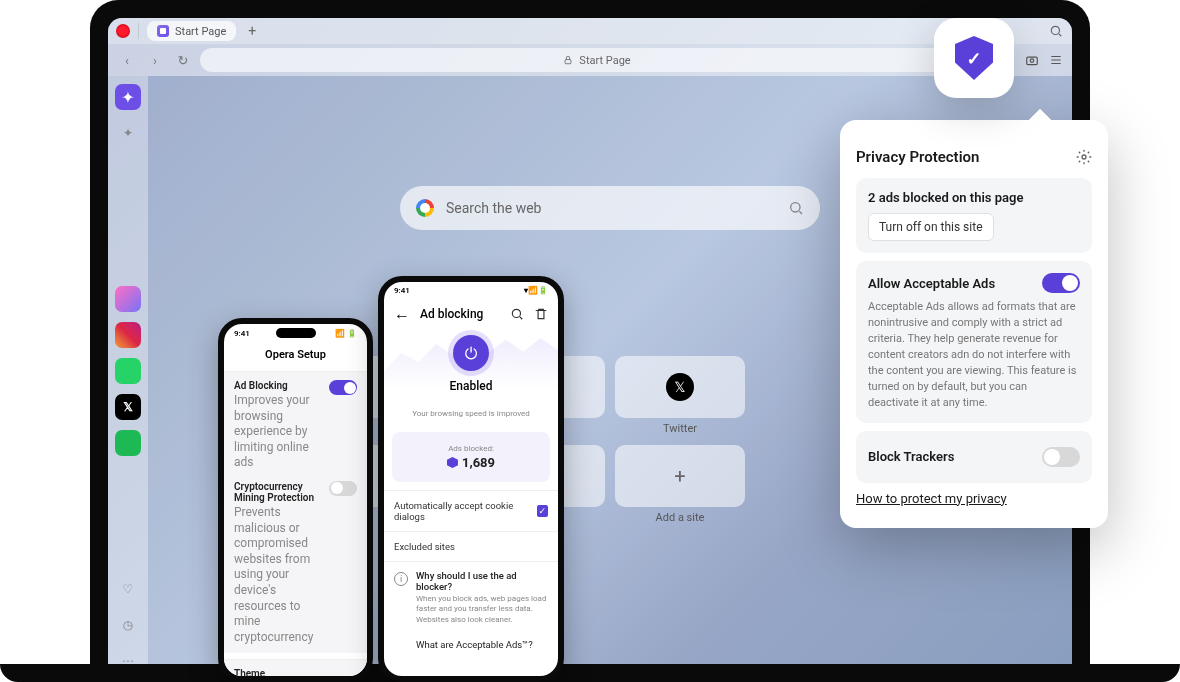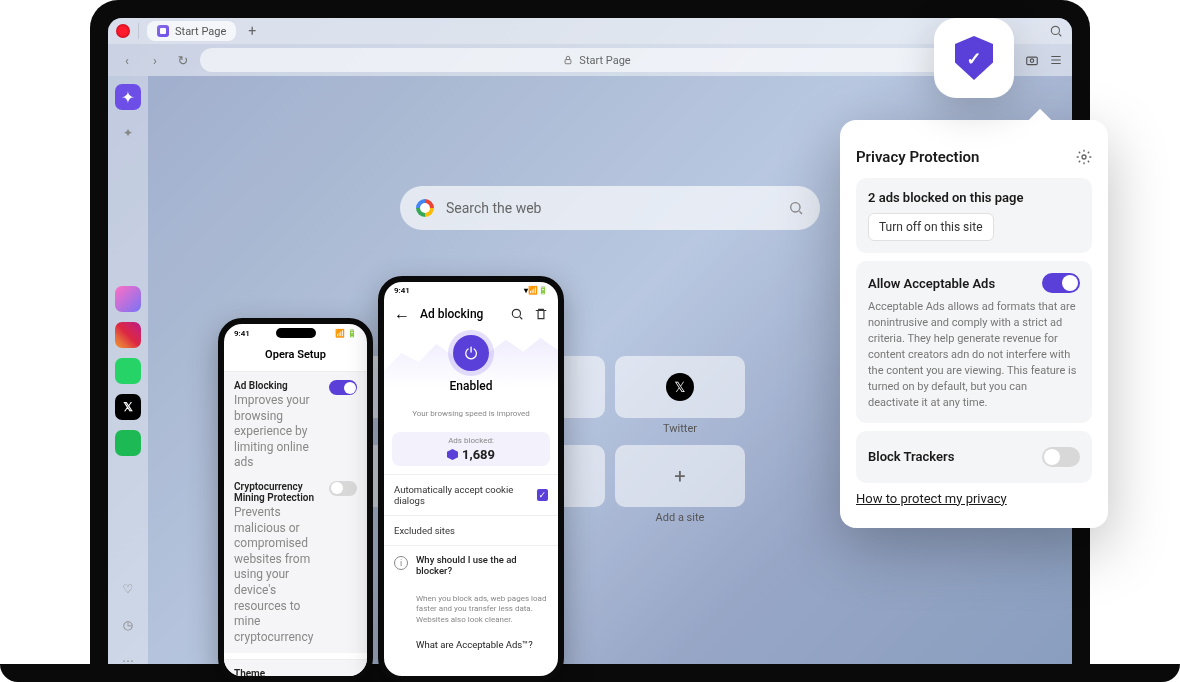--- a/index.html
+++ b/index.html
@@ -86,30 +86,30 @@
 .android{position:absolute;left:378px;top:276px;width:186px;height:406px;background:#fff;border:6px solid #0a0a0a;border-radius:24px;z-index:6;box-shadow:0 10px 30px rgba(0,0,0,0.3);overflow:hidden}
 .and-status{height:16px;display:flex;justify-content:space-between;align-items:center;padding:0 10px;font-size:8px;font-weight:600}
 .and-head{display:flex;align-items:center;justify-content:space-between;padding:6px 10px}
 .and-title{font-size:12px;font-weight:500;flex:1;margin-left:10px}
 .power-wrap{text-align:center;padding:6px 4px;position:relative}
 .power-bg{position:absolute;inset:0 0 auto 0;height:60px;background:linear-gradient(180deg,rgba(109,79,232,0.12),transparent);
   clip-path:polygon(0 70%,10% 40%,20% 55%,30% 25%,40% 45%,50% 20%,60% 40%,70% 18%,80% 38%,90% 15%,100% 35%,100% 100%,0 100%)}
 .power-btn{width:36px;height:36px;border-radius:50%;background:#5b3fd9;margin:0 auto;display:flex;align-items:center;justify-content:center;color:#fff;font-size:16px;box-shadow:0 0 0 5px rgba(109,79,232,0.18);position:relative}
 .enabled{font-size:12px;font-weight:500;margin-top:8px}
 .sub{font-size:8px;color:#888;margin-top:16px}
-.blocked-card{background:#f3f1fb;border-radius:8px;margin:8px;padding:4px;text-align:center}
+.blocked-card{background:#f3f1fb;border-radius:8px;margin:8px;padding:12px;text-align:center}
 .blocked-label{font-size:8px;color:#888}
 .blocked-num{font-size:13px;font-weight:700;color:#222;display:flex;align-items:center;justify-content:center;gap:4px;margin-top:2px}
 .hex{width:11px;height:11px;background:#5b3fd9;clip-path:polygon(50% 0,100% 25%,100% 75%,50% 100%,0 75%,0 25%)}
 .and-row{display:flex;justify-content:space-between;align-items:center;padding:9px 10px;border-top:1px solid #eee;font-size:9.5px;color:#333}
 .check{width:12px;height:12px;background:#5b3fd9;border-radius:2px;display:flex;align-items:center;justify-content:center;color:#fff;font-size:9px}
 .info-row{display:flex;gap:8px;padding:8px 10px;border-top:1px solid #eee}
 .info-icon{width:14px;height:14px;border:1.5px solid #888;border-radius:50%;flex-shrink:0;display:flex;align-items:center;justify-content:center;font-size:9px;color:#888;margin-top:2px}
 .info-q{font-size:9.5px;font-weight:500;color:#222}
-.info-a{font-size:8px;color:#888;line-height:1.3;margin-top:18px}
+.info-a{font-size:8px;color:#888;line-height:1.3;margin-top:2px}
 .info-q2{font-size:9.5px;color:#222;padding:6px 10px 4px 32px}
 
 svg{display:block}
 </style>
 </head>
 <body>
 
 <div class="laptop">
   <div class="screen">
     <div class="overlay"></div>

